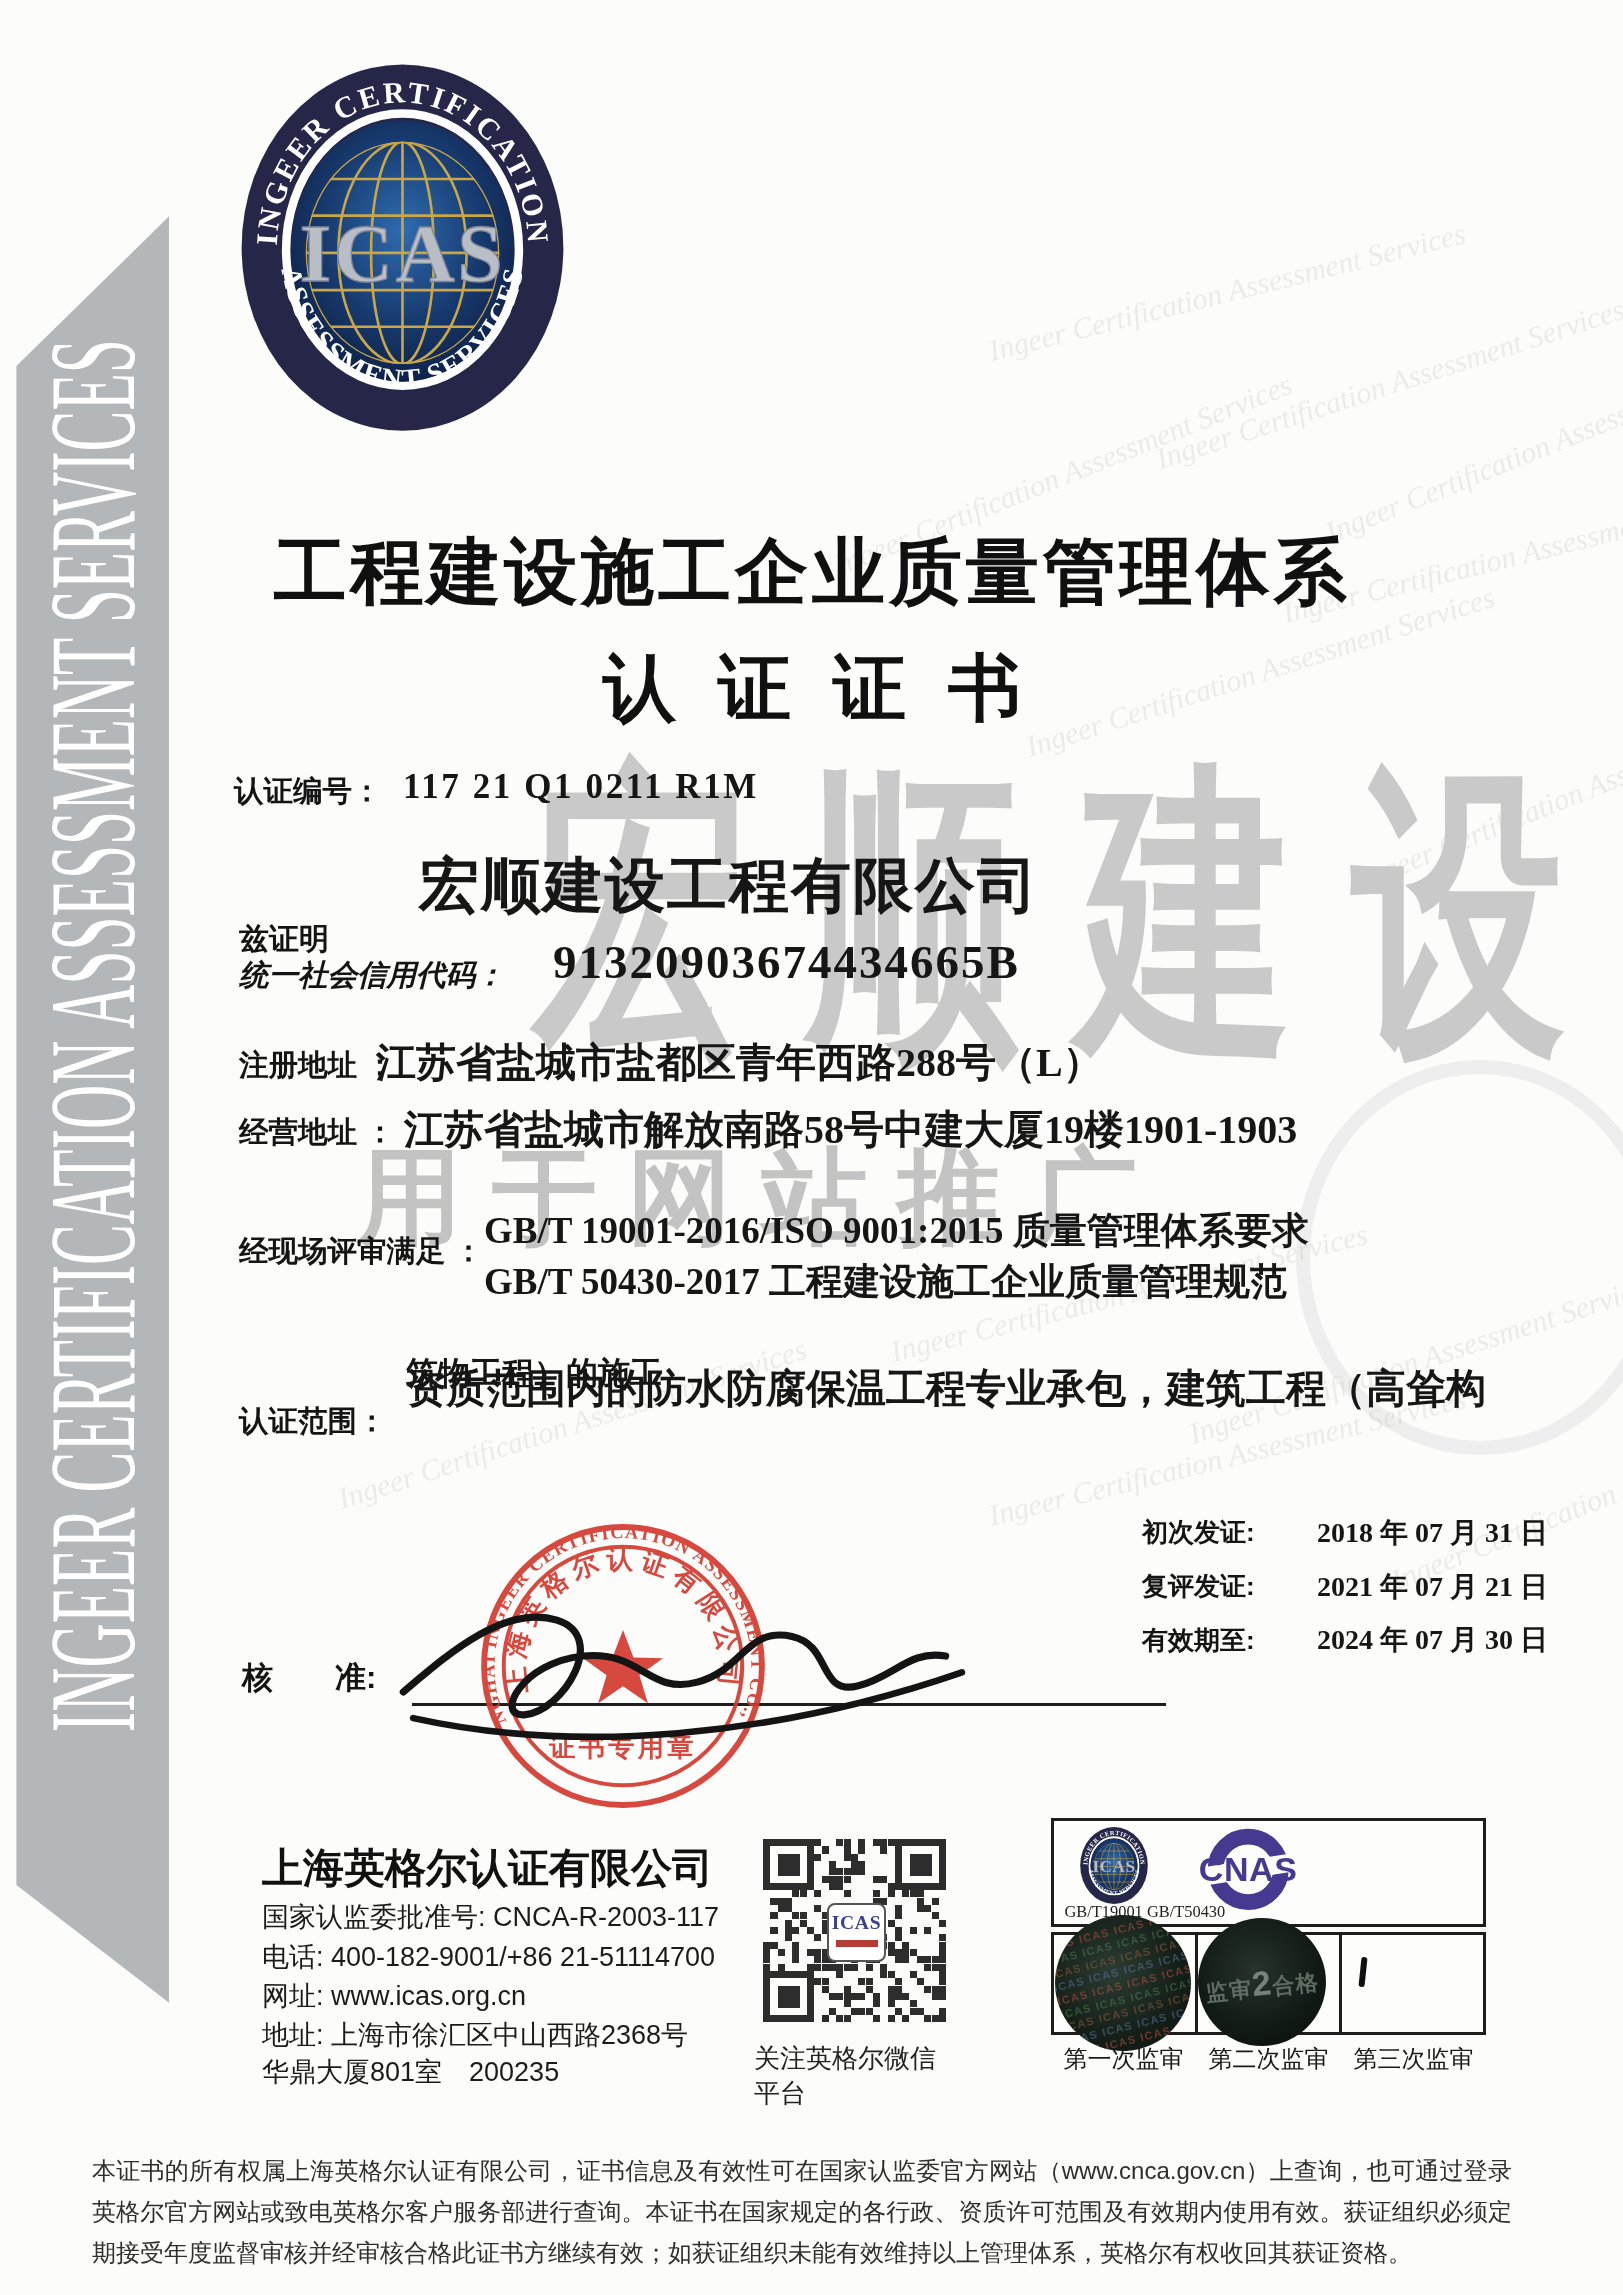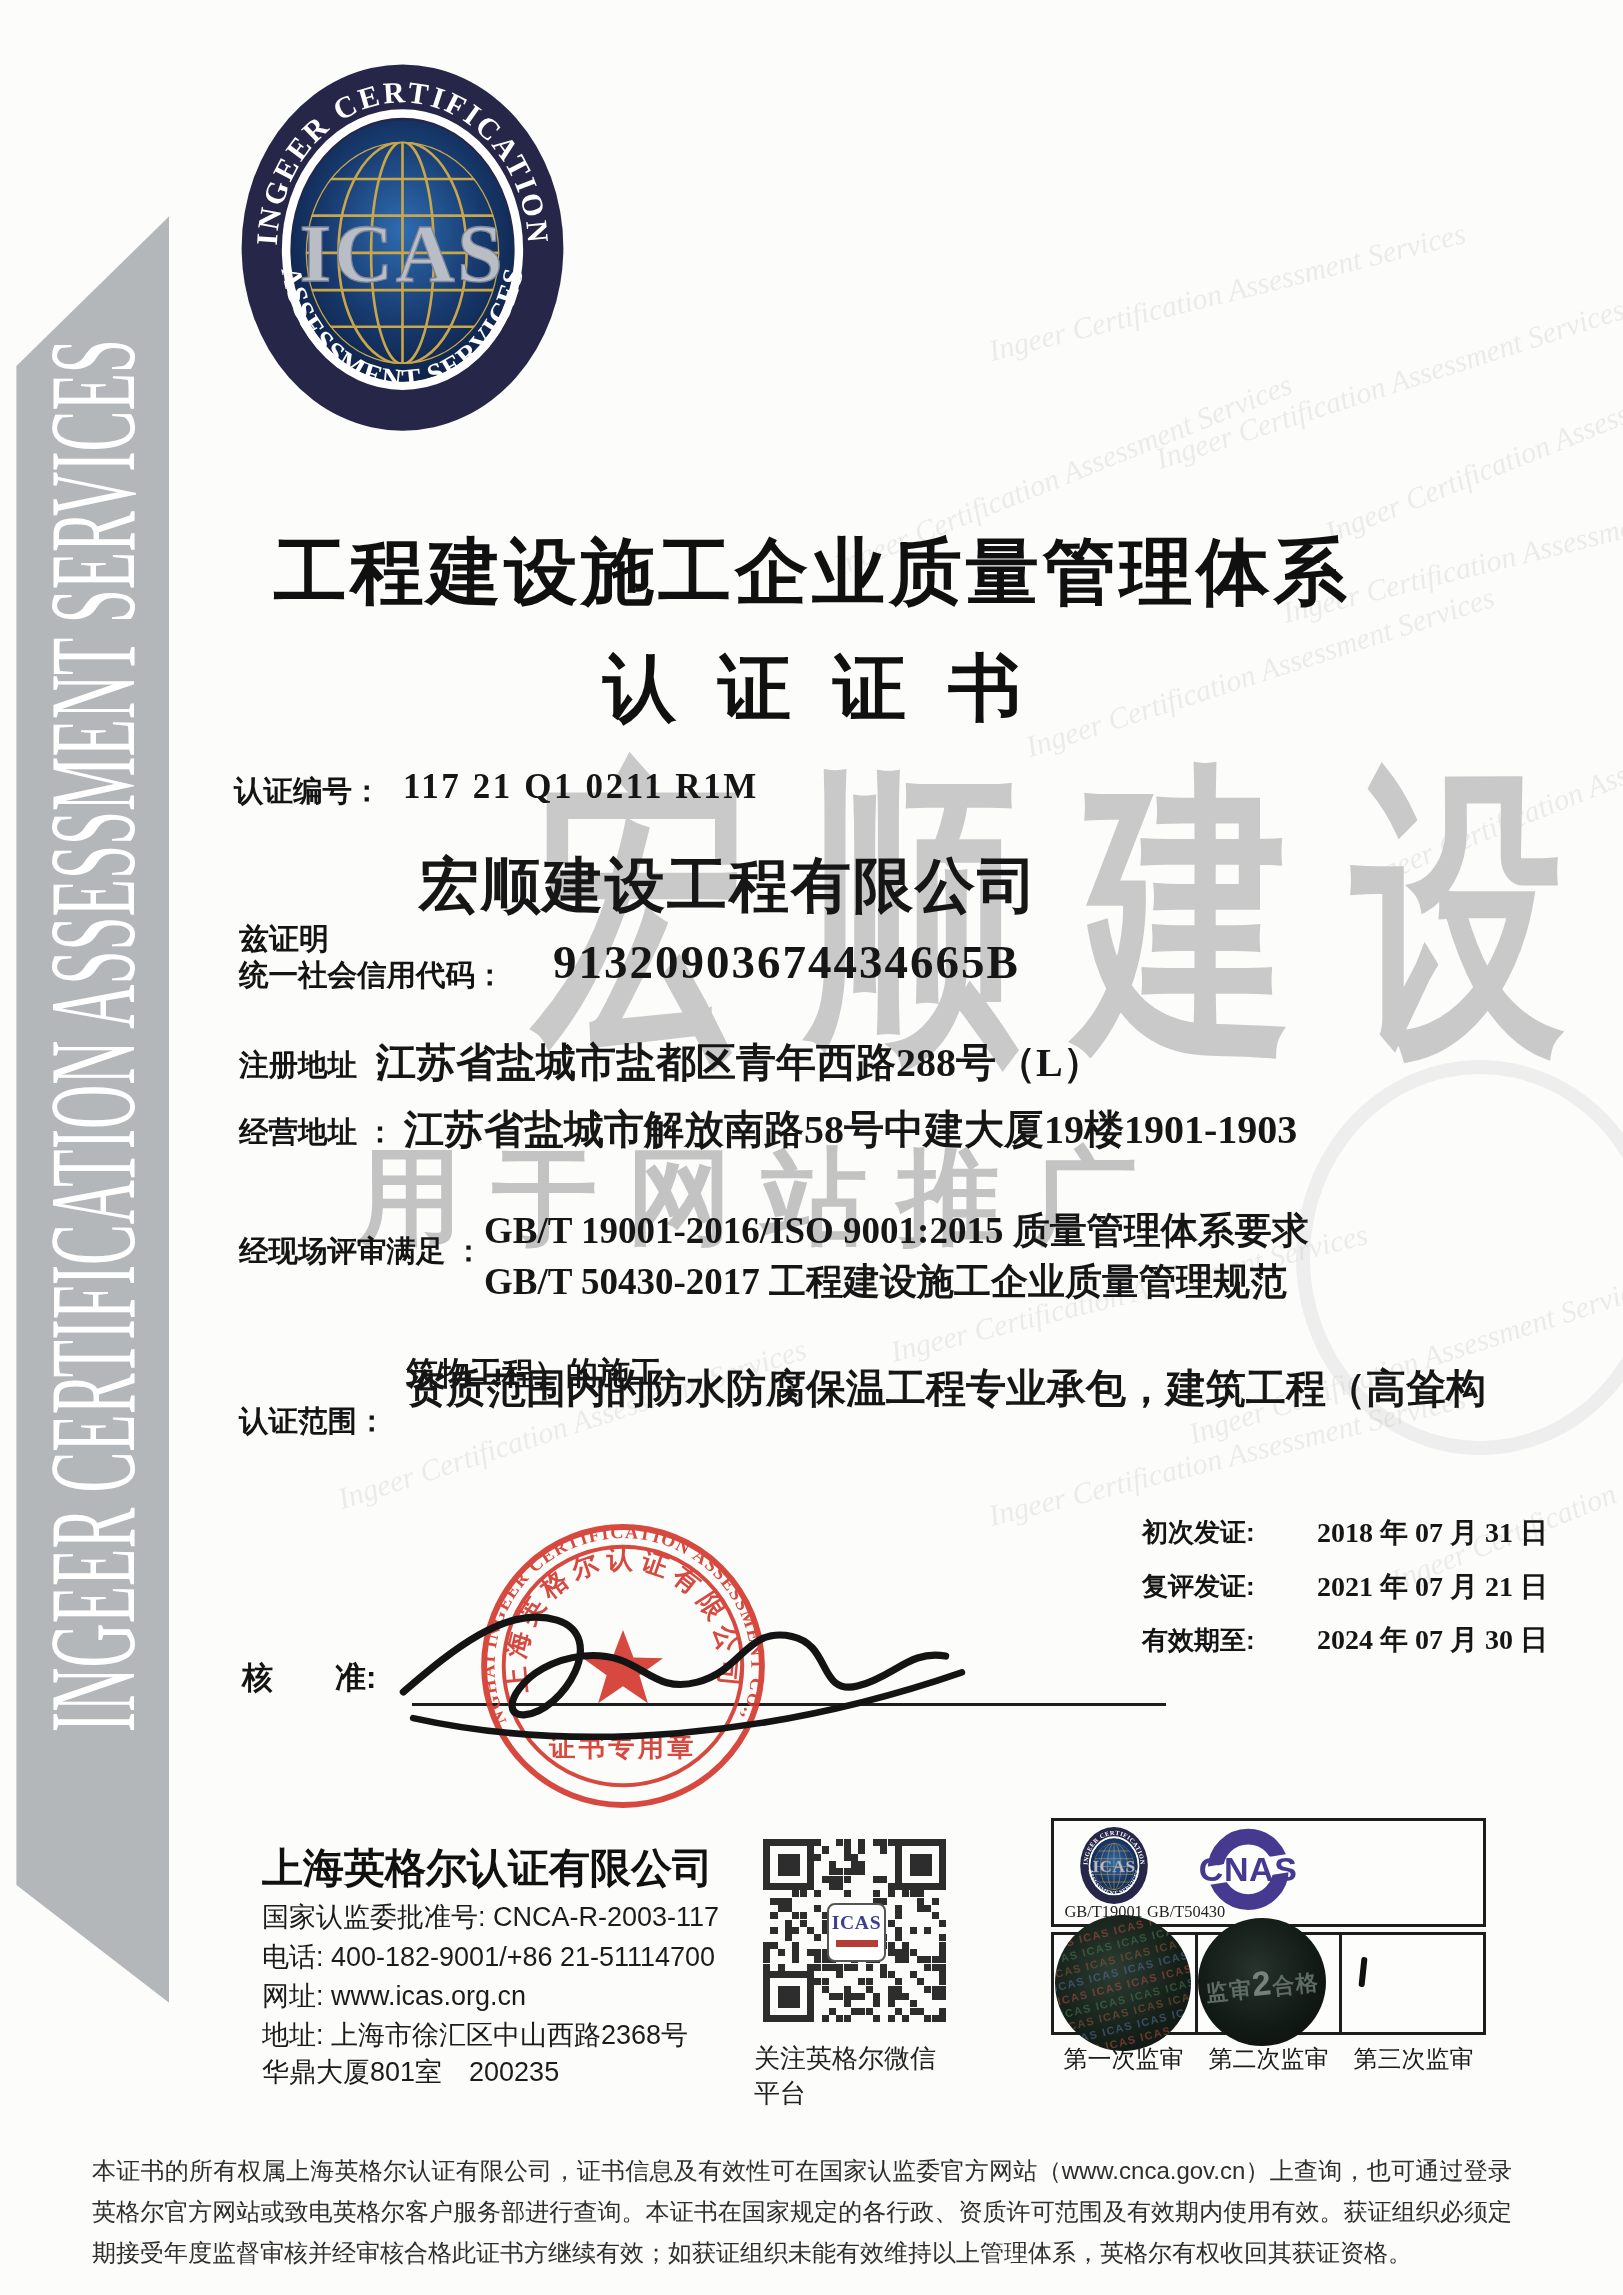--- a/index.html
+++ b/index.html
@@ -31,21 +31,21 @@
           font-weight:900;color:#101010;z-index:2;font-family:"Liberation Serif",serif;}
   #title2{left:105px;top:640px;width:1414px;text-align:center;font-size:73px;letter-spacing:42px;
           padding-left:42px;box-sizing:border-box;font-weight:900;color:#101010;z-index:2;
           font-family:"Liberation Serif",serif;}
   
   .row{z-index:2;}
   #certno-label{left:234px;top:772px;font-size:29.5px;}
   #certno-value{left:403px;top:767px;font-size:35px;font-weight:700;letter-spacing:2.6px;}
   #statement-label{left:239px;top:871px;font-size:30px;margin-top:48px;}
   #company-name{left:419px;top:846px;font-size:60px;letter-spacing:2px;}
-  #credit-label{left:239px;top:956px;font-size:29.5px;}
+  #credit-label{left:239px;top:956px;font-size:29.5px;font-style:italic;}
   #credit-value{left:553px;top:935px;font-size:47px;letter-spacing:2px;}
   #regaddr-label{left:239px;top:1046px;font-size:29.5px;}
   #regaddr-value{left:376px;top:1035px;font-size:40px;}
   #bizaddr-label{left:239px;top:1113px;font-size:29.5px;}
   #bizaddr-value{left:368px;top:1102px;font-size:40px;margin-left:36px;}
   #assess-label{left:239px;top:1232px;font-size:29.5px;}
   #assess-line1{left:484px;top:1206px;font-size:37px;}
   #assess-line2{left:484px;top:1257px;font-size:37px;}
   #scope-label{left:239px;top:1402px;font-size:29.5px;}
   #scope-line1{left:406px;top:1361px;font-size:40px;}

